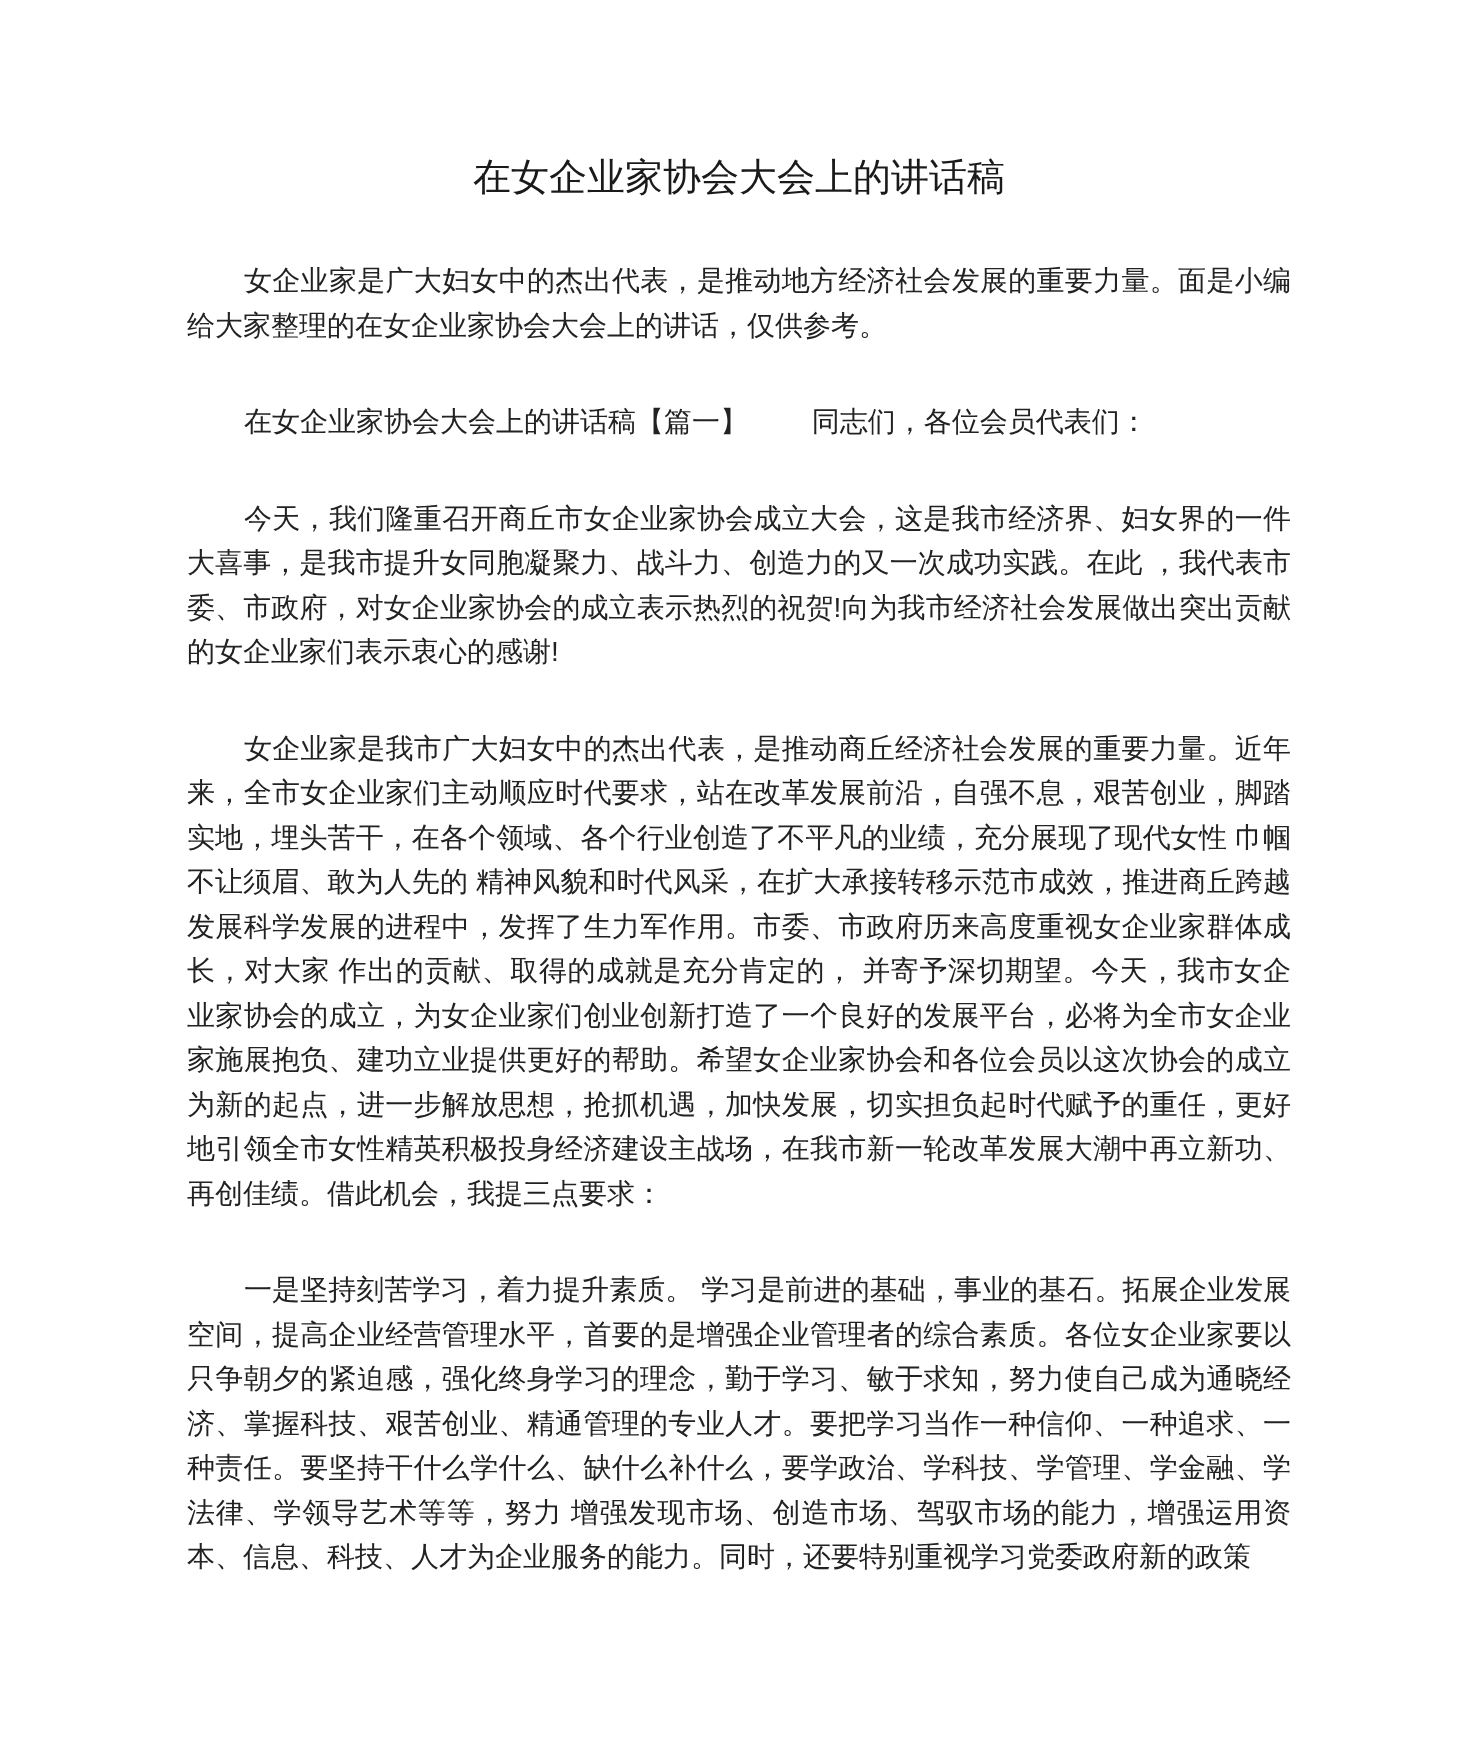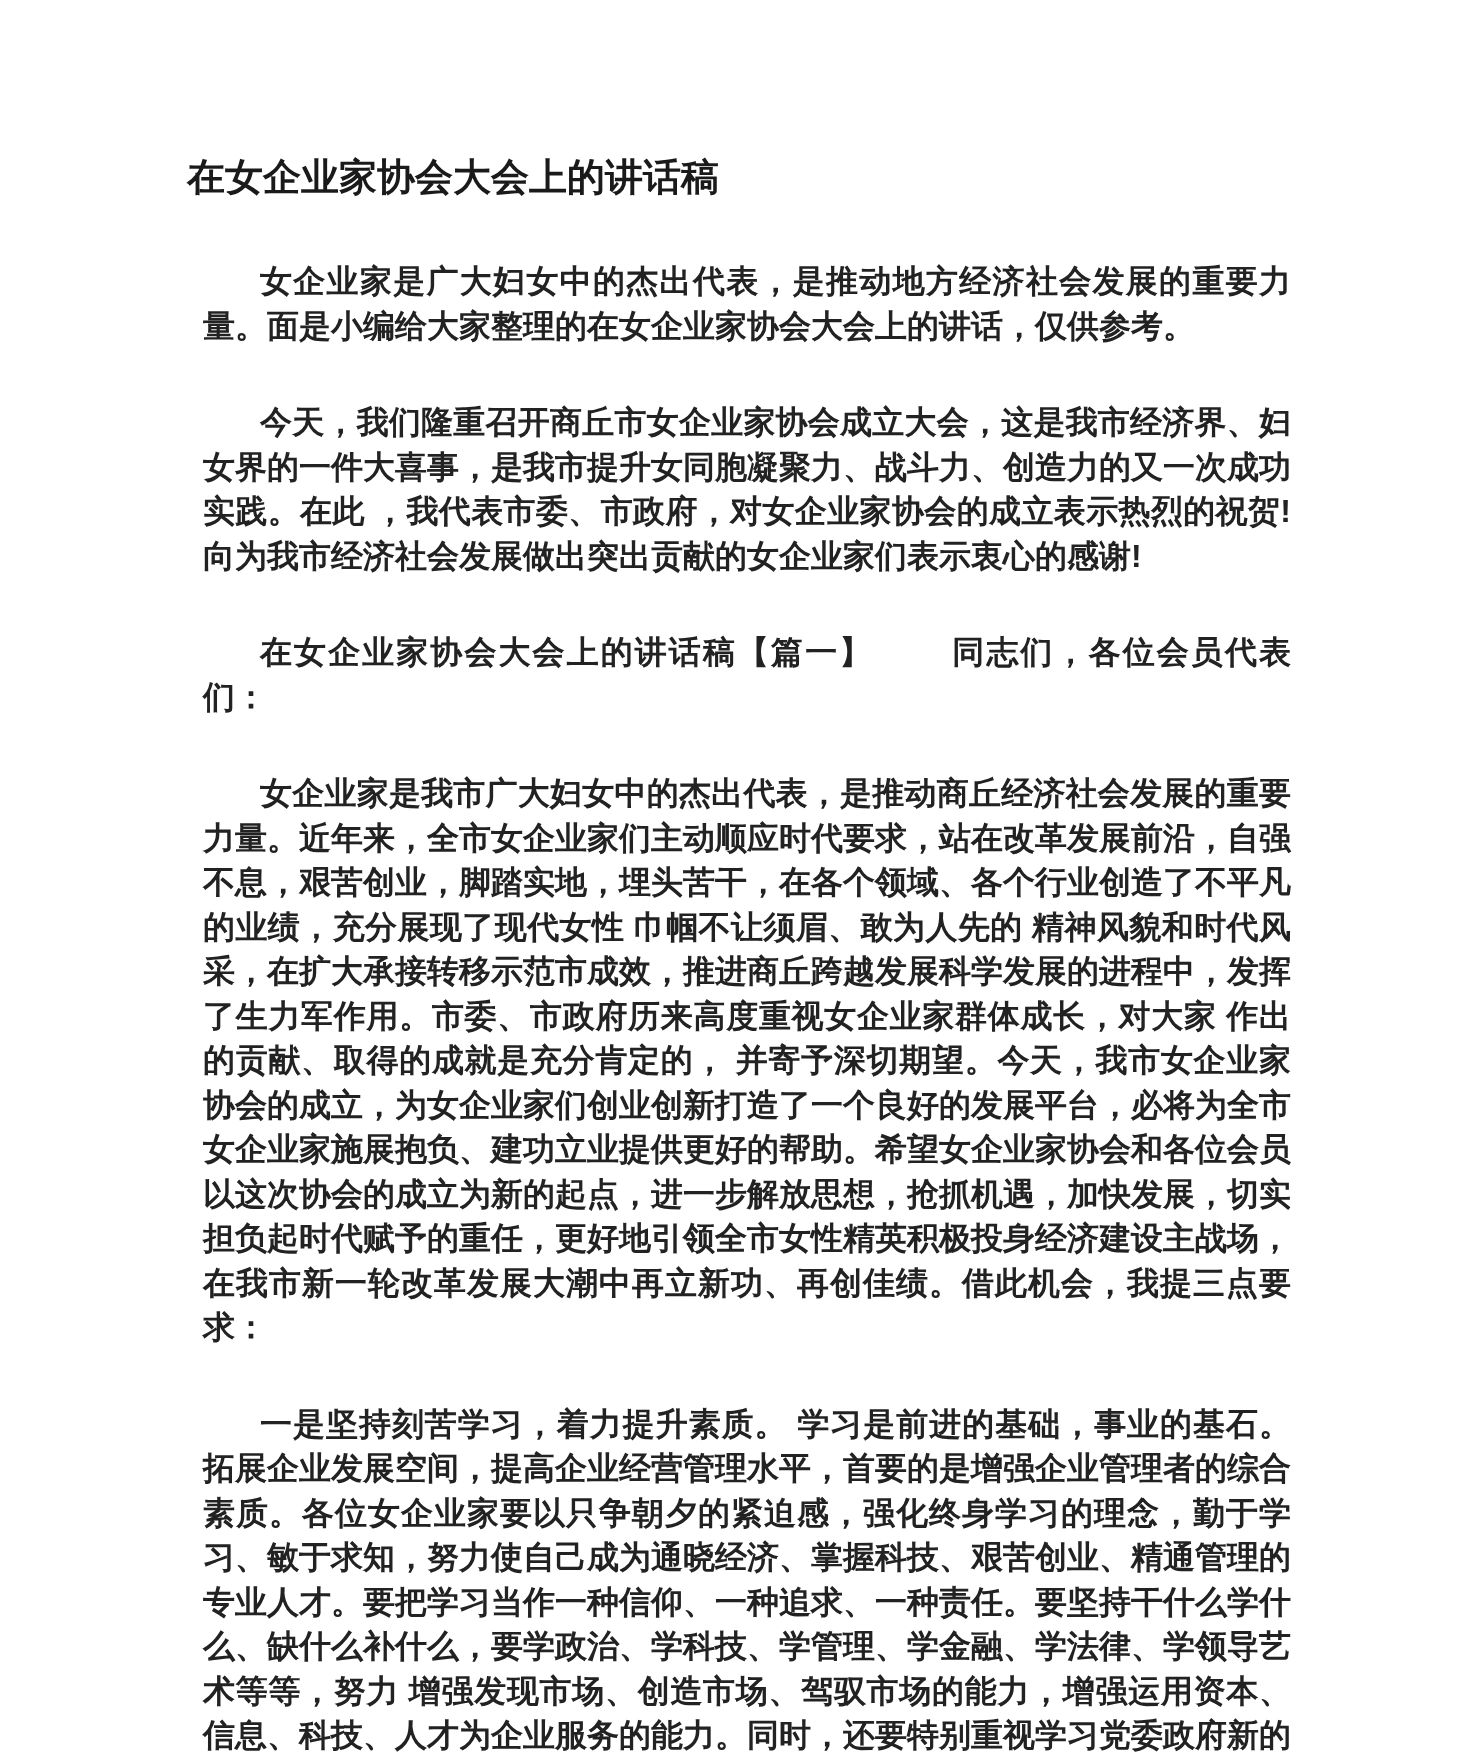--- a/index.html
+++ b/index.html
@@ -17,43 +17,44 @@
     box-sizing: border-box;
     width: 1476px;
     height: 1754px;
     padding: 150px 185px 0 187px;
     background: #ffffff;
   }
   .doc-title {
     margin: 0 0 55px 0;
     font-size: 38px;
     line-height: 54px;
-    font-weight: 700;
+    font-weight: 400;
+    text-align: center;
     color: #1a1a1a;
   }
   .doc-para {
-    margin: 0 0 52px 16px;
-    font-size: 32px;
+    margin: 0 0 52px 0;
+    font-size: 28px;
     line-height: 44.5px;
-    font-weight: 700;
+    font-weight: 400;
     color: #222222;
     text-align: justify;
     text-justify: inter-ideograph;
     text-indent: 57px;
     overflow-wrap: break-word;
   }
 </style>
 </head>
 <body>
 
 <div class="page">
   <h1 class="doc-title">在女企业家协会大会上的讲话稿</h1>
 
   <p class="doc-para">女企业家是广大妇女中的杰出代表，是推动地方经济社会发展的重要力量。面是小编给大家整理的在女企业家协会大会上的讲话，仅供参考。</p>
 
+  <p class="doc-para">在女企业家协会大会上的讲话稿【篇一】　　 同志们，各位会员代表们：</p>
+
   <p class="doc-para">今天，我们隆重召开商丘市女企业家协会成立大会，这是我市经济界、妇女界的一件大喜事，是我市提升女同胞凝聚力、战斗力、创造力的又一次成功实践。在此 ，我代表市委、市政府，对女企业家协会的成立表示热烈的祝贺!向为我市经济社会发展做出突出贡献的女企业家们表示衷心的感谢!</p>
-
-  <p class="doc-para">在女企业家协会大会上的讲话稿【篇一】　　 同志们，各位会员代表们：</p>
 
   <p class="doc-para">女企业家是我市广大妇女中的杰出代表，是推动商丘经济社会发展的重要力量。近年来，全市女企业家们主动顺应时代要求，站在改革发展前沿，自强不息，艰苦创业，脚踏实地，埋头苦干，在各个领域、各个行业创造了不平凡的业绩，充分展现了现代女性 巾帼不让须眉、敢为人先的 精神风貌和时代风采，在扩大承接转移示范市成效，推进商丘跨越发展科学发展的进程中，发挥了生力军作用。市委、市政府历来高度重视女企业家群体成长，对大家 作出的贡献、取得的成就是充分肯定的， 并寄予深切期望。今天，我市女企业家协会的成立，为女企业家们创业创新打造了一个良好的发展平台，必将为全市女企业家施展抱负、建功立业提供更好的帮助。希望女企业家协会和各位会员以这次协会的成立为新的起点，进一步解放思想，抢抓机遇，加快发展，切实担负起时代赋予的重任，更好地引领全市女性精英积极投身经济建设主战场，在我市新一轮改革发展大潮中再立新功、再创佳绩。借此机会，我提三点要求：</p>
 
   <p class="doc-para">一是坚持刻苦学习，着力提升素质。 学习是前进的基础，事业的基石。拓展企业发展空间，提高企业经营管理水平，首要的是增强企业管理者的综合素质。各位女企业家要以只争朝夕的紧迫感，强化终身学习的理念，勤于学习、敏于求知，努力使自己成为通晓经济、掌握科技、艰苦创业、精通管理的专业人才。要把学习当作一种信仰、一种追求、一种责任。要坚持干什么学什么、缺什么补什么，要学政治、学科技、学管理、学金融、学法律、学领导艺术等等，努力 增强发现市场、创造市场、驾驭市场的能力，增强运用资本、信息、科技、人才为企业服务的能力。同时，还要特别重视学习党委政府新的政策</p>
 </div>
 
 </body></html>

